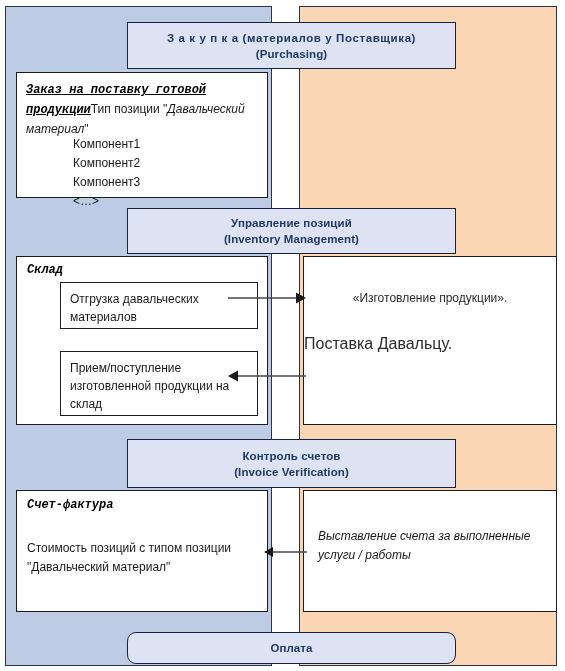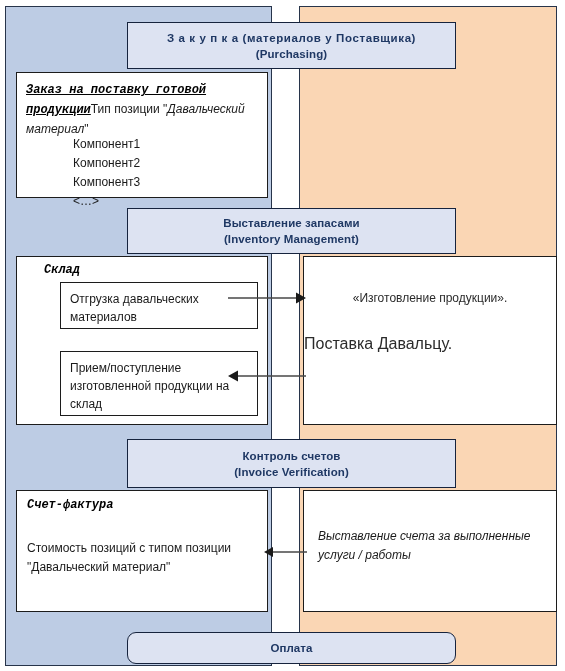--- a/index.html
+++ b/index.html
@@ -114,21 +114,21 @@
   #order-components {
     position: absolute;
     left: 56px;
     top: 62px;
     font-size: 12px;
     line-height: 19px;
     color: #1a1a1a;
   }
   #order-components div { white-space: nowrap; }
 
-  #warehouse-title { position: absolute; left: 27px; top: 6px; }
+  #warehouse-title { position: absolute; left: 10px; top: 6px; }
   #invoice-title   { position: absolute; left: 10px; top: 7px; }
 
   #invoice-body {
     position: absolute;
     left: 10px; top: 48px; right: 14px;
     font-size: 12px;
     line-height: 19px;
     color: #1a1a1a;
   }
 
@@ -178,21 +178,21 @@
     </div>
     <div id="order-components">
       <div>Компонент1</div>
       <div>Компонент2</div>
       <div>Компонент3</div>
       <div>&lt;…&gt;</div>
     </div>
   </div>
 
   <div class="band" id="band-inventory">
-    <span class="ln">Выставление запасами</span>
+    <span class="ln">Управление позиций</span>
     <span class="ln">(Inventory Management)</span>
   </div>
 
   <div class="wbox" id="box-warehouse">
     <div class="doc-title" id="warehouse-title">Склад</div>
     <div class="subbox" id="sub-shipment">Отгрузка давальческих материалов</div>
     <div class="subbox" id="sub-receipt">Прием/поступление изготовленной продукции на склад</div>
   </div>
 
   <div class="wbox" id="box-production">

